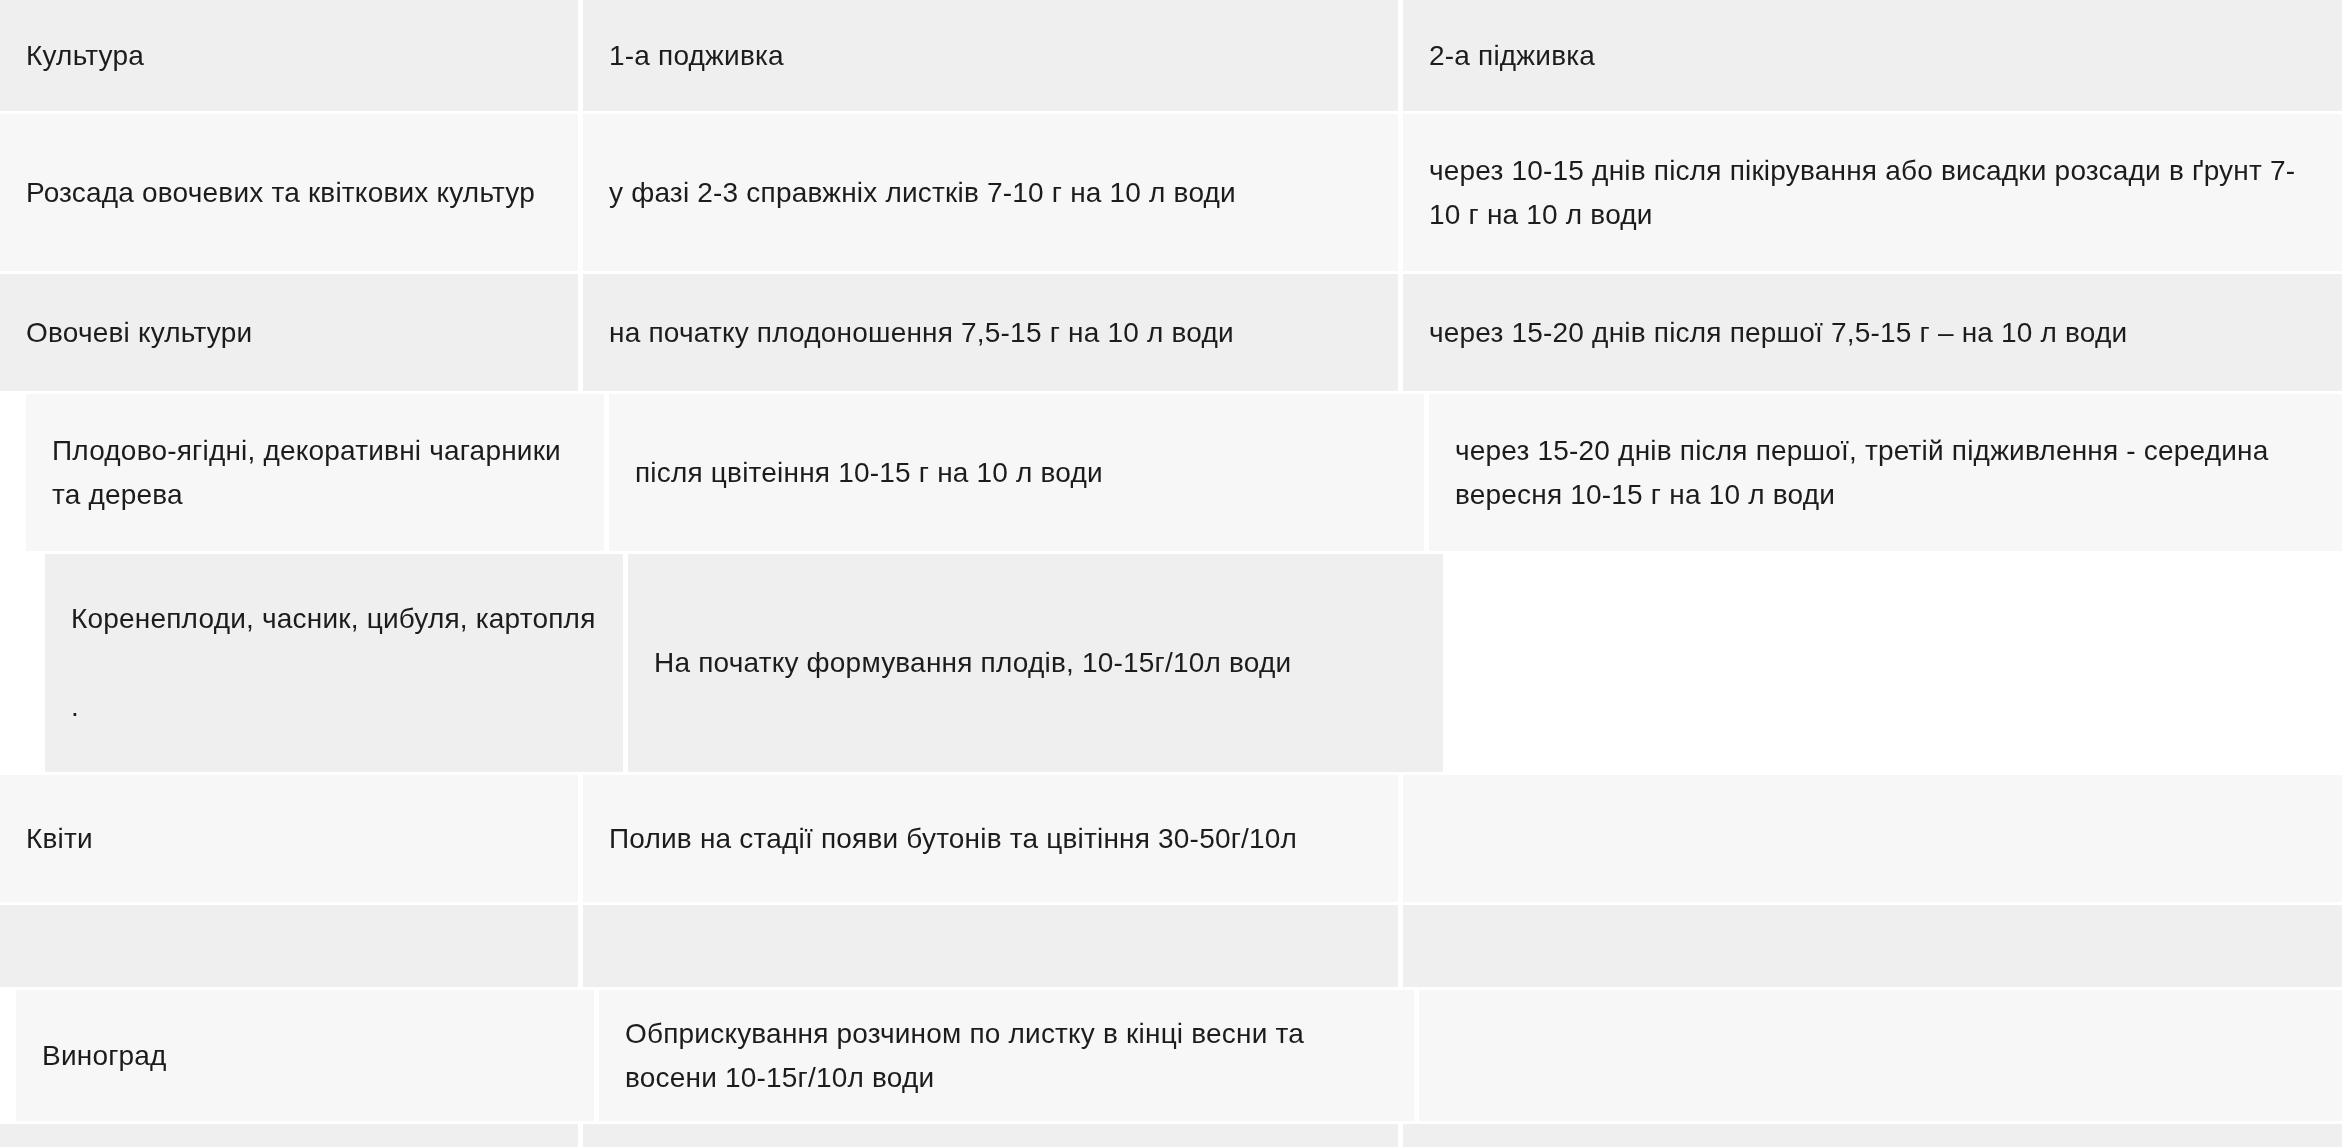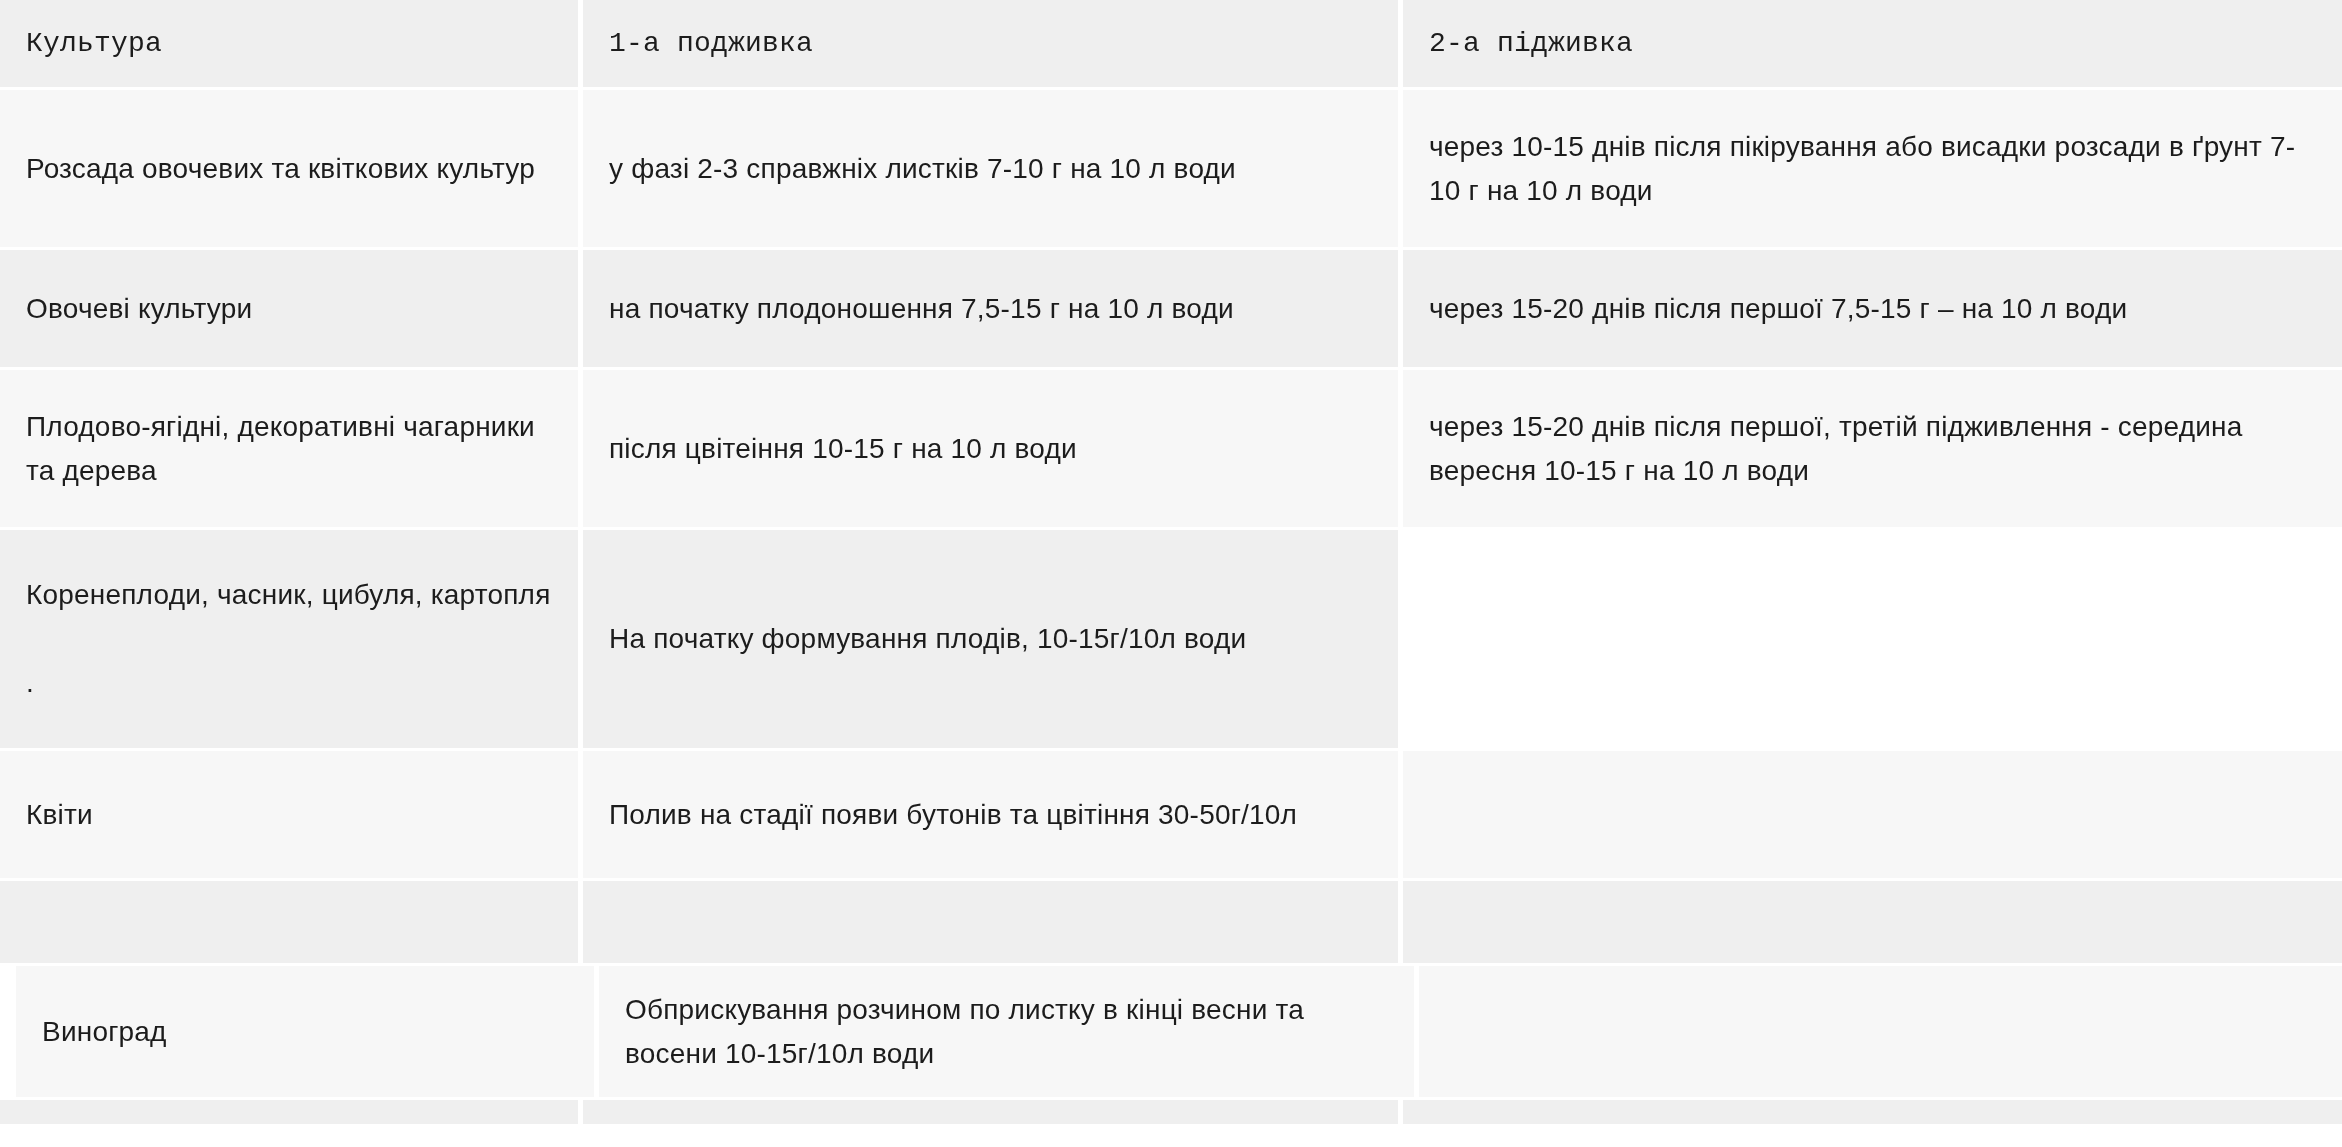--- a/index.html
+++ b/index.html
@@ -31,25 +31,25 @@
     flex-direction: column;
     justify-content: center;
     padding: 0 26px;
     box-sizing: border-box;
     overflow: hidden;
   }
   .shaded .cell { background: #efefef; }
   .plain  .cell { background: #f7f7f7; }
   .cell p { margin: 0; }
   .cell p.note { margin-top: 44px; }
-  .h-header { height: 87px; font-family: Liberation Mono, monospace; }
+  .h-header { height: 111px; }
   .h-r1 { height: 157px; }
   .h-r2 { height: 117px; border-radius: 26px; }
-  .h-r3 { height: 157px; }
-  .h-r4 { height: 218px; }
+  .h-r3 { height: 157px; padding-left: 26px; }
+  .h-r4 { height: 218px; padding-left: 45px; }
   .h-r5 { height: 127px; }
   .h-r6 { height: 82px; }
   .h-r7 { height: 131px; margin-left: 16px; }
   .h-cut { height: 24px; }
 </style>
 </head>
 <body>
 
 <div class="table">
 

